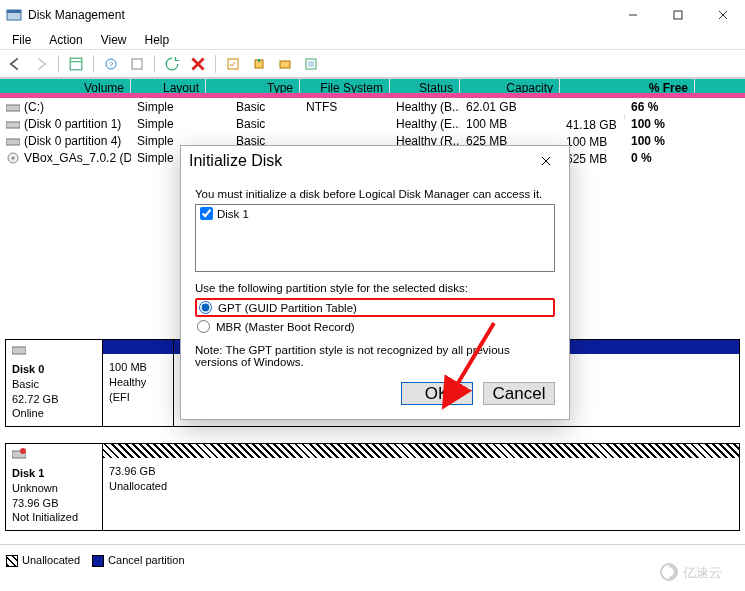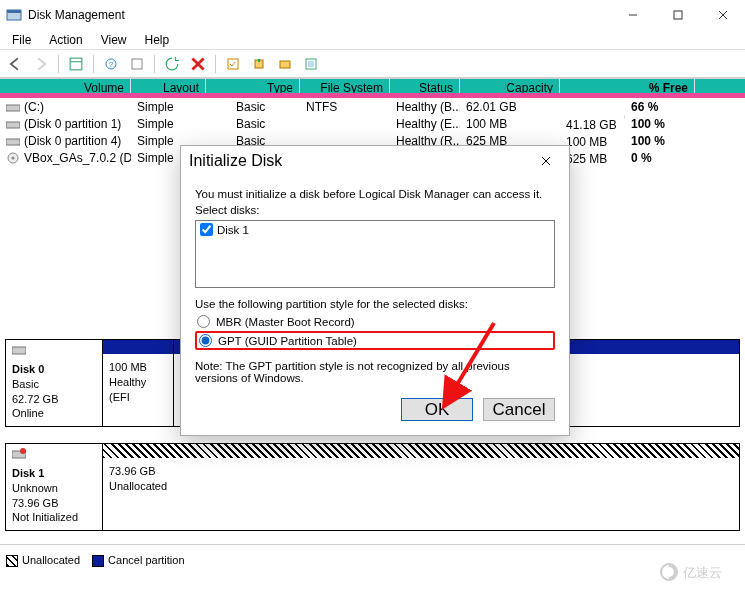--- a/index.html
+++ b/index.html
@@ -288,35 +288,34 @@
     <span>Initialize Disk</span>
     <div class="dlg-close">
       <svg width="10" height="10" viewBox="0 0 10 10">
           <line x1="1" y1="1" x2="9" y2="9" stroke="#000"></line>
           <line x1="9" y1="1" x2="1" y2="9" stroke="#000"></line>
         </svg>
     </div>
   </div>
   <div class="dlg-body">
     <p>You must initialize a disk before Logical Disk Manager can access it.</p>
-    <p>Select disks:</p>
     <div class="disklist">
       <label>
         <input type="checkbox" checked="" style="">
         <span>Disk 1</span>
       </label>
     </div>
     <p>Use the following partition style for the selected disks:</p>
+    <div class="radio-row gpt-hl">
+      <input type="radio" name="pstyle" checked="" style="">
+      <span>GPT (GUID Partition Table)</span>
+    </div>
     <div class="radio-row">
       <input type="radio" name="pstyle" style="">
       <span>MBR (Master Boot Record)</span>
-    </div>
-    <div class="radio-row gpt-hl">
-      <input type="radio" name="pstyle" checked="" style="">
-      <span>GPT (GUID Partition Table)</span>
     </div>
     <p style="margin-top:10px">Note: The GPT partition style is not recognized by all previous versions of Windows.</p>
     <div class="dlg-btns">
       <button class="ok">OK</button>
       <button>Cancel</button>
     </div>
   </div>
 </div>
 
 <svg class="arrow" width="80" height="100">

